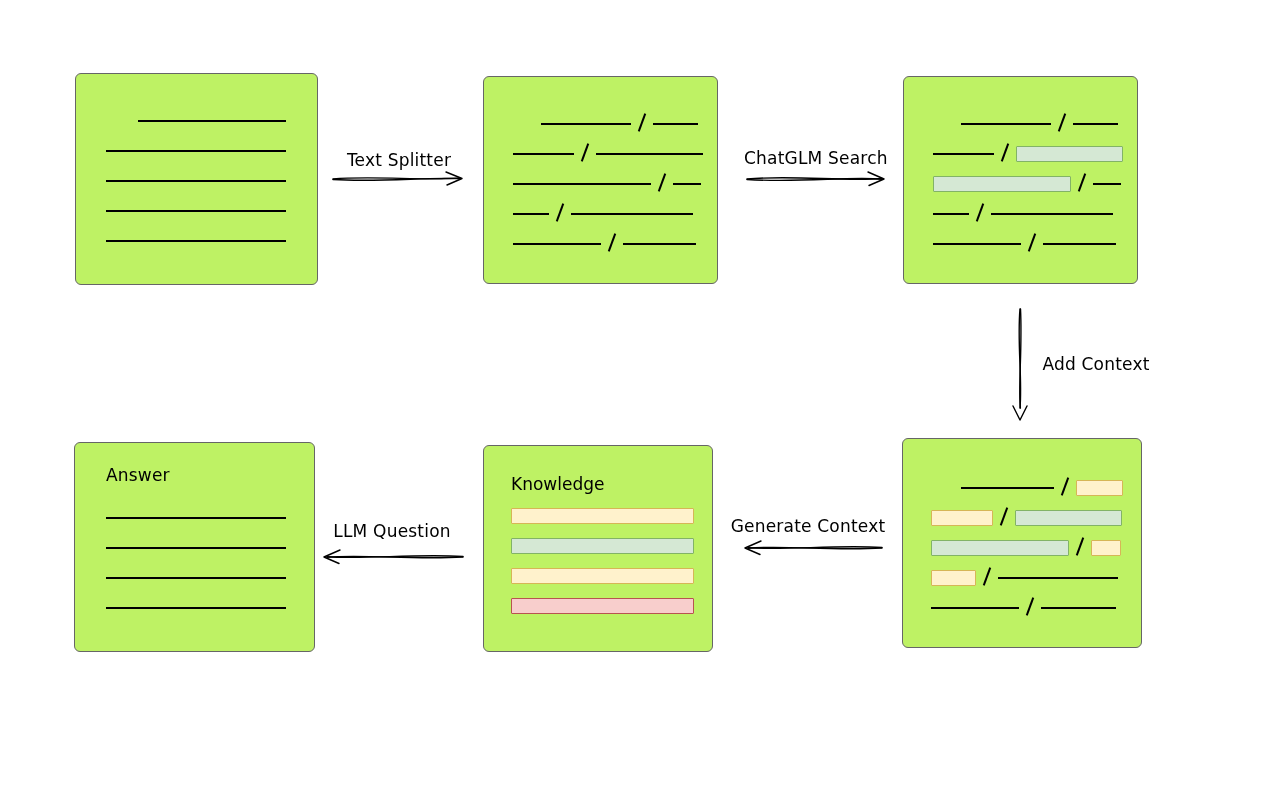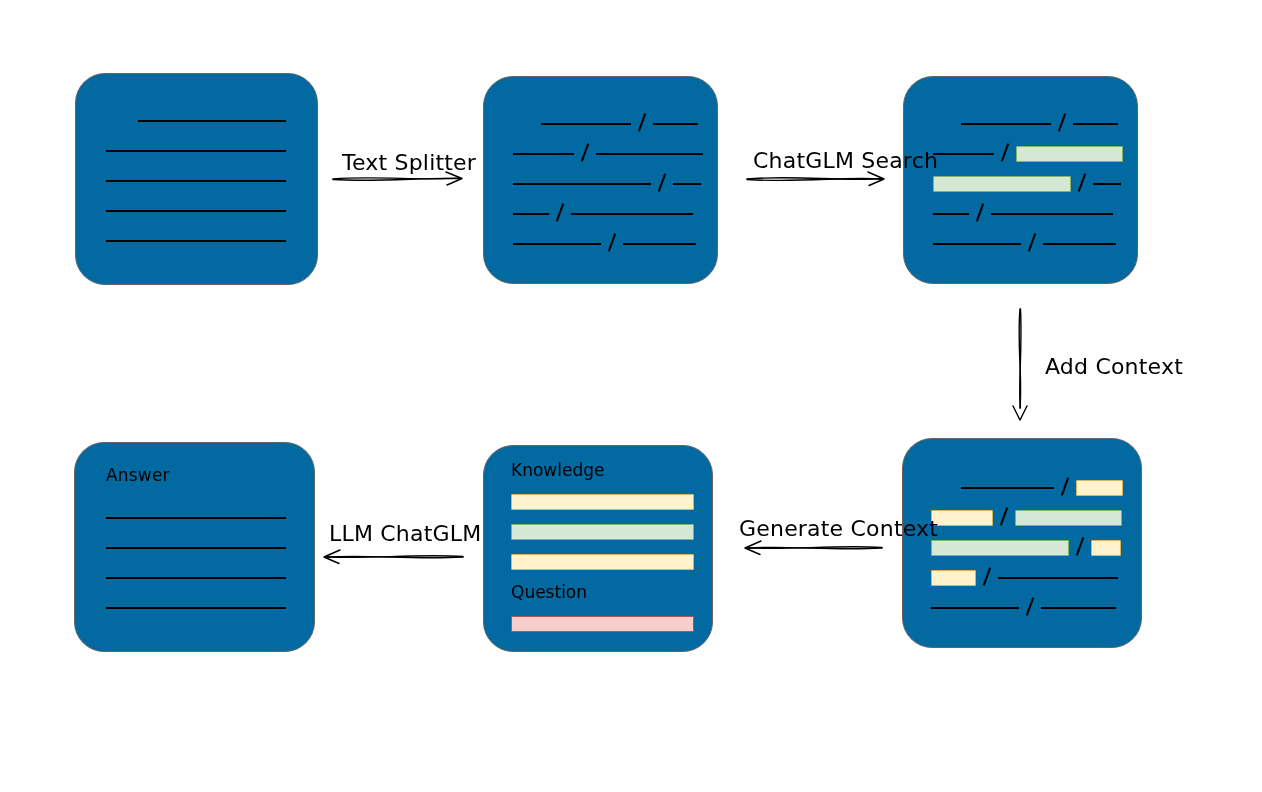--- a/index.html
+++ b/index.html
@@ -1,43 +1,43 @@
 <!DOCTYPE html>
 <html style="--green-fill: #d5e8d4; --green-border: #82b366; --yellow-fill: #fff2cc; --yellow-border: #d6b656; --red-fill: #f8cecc; --red-border: #b85450; --node-border: #666666; --stroke: #000000;"><head>
 <meta charset="utf-8">
 <style>
   html,body{margin:0;padding:0;background:#ffffff;}
   .canvas{position:relative;width:1262px;height:792px;background:#fff;overflow:hidden;
           font-family:"DejaVu Sans","Liberation Sans",sans-serif;color:#000;}
-  .node{position:absolute;background:#0369a1;border:1.4px solid var(--node-border);border-radius:30px;box-sizing:border-box;}
+  .node{position:absolute;background:#bef264;border:1.4px solid var(--node-border);border-radius:6px;box-sizing:border-box;}
   .node-source {left:75px; top:73px; width:243px;height:212px;padding:30px 0 0 30px;}
   .node-split  {left:483px;top:76px; width:235px;height:208px;padding:30px 0 0 29px;}
   .node-match  {left:903px;top:76px; width:235px;height:208px;padding:30px 0 0 29px;}
   .node-context{left:902px;top:438px;width:240px;height:210px;padding:32px 0 0 28px;}
-  .node-prompt {left:483px;top:445px;width:230px;height:207px;padding:14px 0 0 27px;}
+  .node-prompt {left:483px;top:445px;width:230px;height:207px;padding:28px 0 0 27px;}
   .node-answer {left:74px; top:442px;width:241px;height:210px;padding:22px 0 0 31px;}
   .row{display:flex;align-items:flex-end;height:30px;}
   .tline{height:1.6px;background:var(--stroke);margin-bottom:12px;}
   .gap{height:1px;}
   .chip{height:16px;margin-bottom:5px;border-radius:1px;box-sizing:border-box;}
   .chip.green {background:var(--green-fill); border:1.4px solid var(--green-border);}
   .chip.yellow{background:var(--yellow-fill);border:1.4px solid var(--yellow-border);}
   .slash{display:inline-block;position:relative;width:9px;height:19px;margin:0 6px 5px 7px;}
   .slash::after{content:"";position:absolute;left:3px;top:0;width:1.9px;height:19px;background:var(--stroke);transform:rotate(20deg);}
   .node-label{font-size:17px;height:22px;letter-spacing:.2px;}
   .answer-rows{margin-top:2px;}
   .answer-rows .tline{margin-bottom:0;}
   .psec .p-label{font-size:17px;height:22px;}
   .psec + .psec .p-label{margin-top:12px;}
   .bar{width:183px;height:16px;border-radius:1px;box-sizing:border-box;margin-top:14px;}
   .p-label + .bar{margin-top:12px;}
   .bar.yellow{background:var(--yellow-fill);border:1.4px solid var(--yellow-border);}
   .bar.green {background:var(--green-fill); border:1.4px solid var(--green-border);}
   .bar.red   {background:var(--red-fill);   border:1.4px solid var(--red-border);}
-  .alabel{position:absolute;font-size:22px;text-align:center;letter-spacing:.2px;white-space:nowrap;margin-left:9px;}
+  .alabel{position:absolute;font-size:17px;text-align:center;letter-spacing:.2px;white-space:nowrap;}
   .asvg{position:absolute;overflow:visible;}
   .asvg path{stroke:var(--stroke);stroke-width:1.4;fill:none;stroke-linecap:round;stroke-linejoin:round;}
   .caption{position:absolute;left:770px;top:684px;width:424px;text-align:center;font-size:18px;letter-spacing:.2px;}
 </style>
 </head>
 <body>
 
 <div class="canvas">
 
   <div class="node node-source">
@@ -156,21 +156,20 @@
 
   <div class="node node-prompt">
     <div>
         <div class="psec">
           <div class="p-label">Knowledge</div>
           <div class="bar yellow"></div>
           <div class="bar green"></div>
           <div class="bar yellow"></div>
         </div>
         <div class="psec">
-          <div class="p-label">Question</div>
           <div class="bar red"></div>
         </div>
       </div>
   </div>
 
   <div class="node node-answer">
     <div class="node-label">Answer</div>
     <div class="answer-rows">
         <div class="row">
           <span class="tline" style="width: 180px;"></span>
@@ -208,21 +207,21 @@
     <path d="M4,98 L11,112 L18,98"></path>
   </svg>
 
   <div class="alabel" style="left:730px;top:516px;width:156px;">Generate Context</div>
   <svg class="asvg" style="left:742px;top:538px;" width="142" height="20">
     <path d="M140,9.5 C 95,6.5 45,12.5 6,9.8"></path>
     <path d="M140,10 C 90,13 40,7 6,10.2"></path>
     <path d="M19,3 L3,10 L18,16.5"></path>
   </svg>
 
-  <div class="alabel" style="left:320px;top:521px;width:144px;">LLM ChatGLM</div>
+  <div class="alabel" style="left:320px;top:521px;width:144px;">LLM Question</div>
   <svg class="asvg" style="left:321px;top:547px;" width="144" height="20">
     <path d="M142,9.5 C 95,6.5 45,12.5 6,9.8"></path>
     <path d="M142,10 C 92,13 42,7 6,10.2"></path>
     <path d="M19,3 L3,10 L18,16.5"></path>
   </svg>
 
 
 </div>
 
 </body></html>

